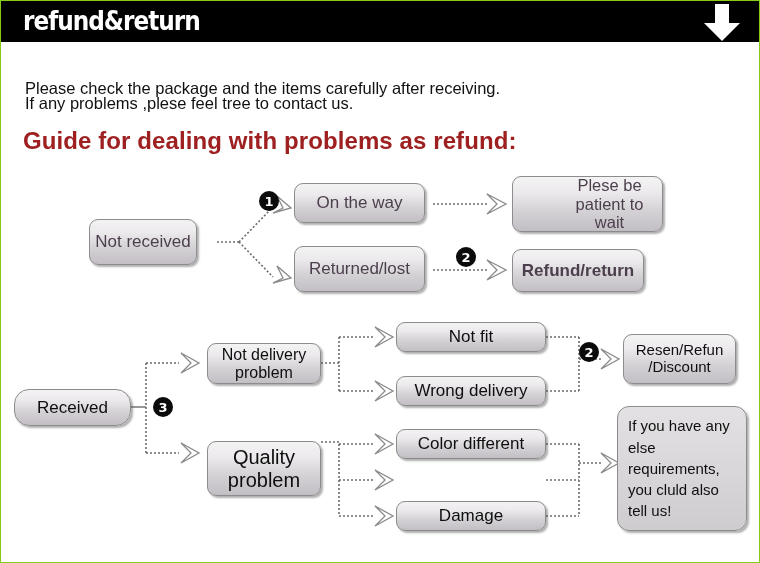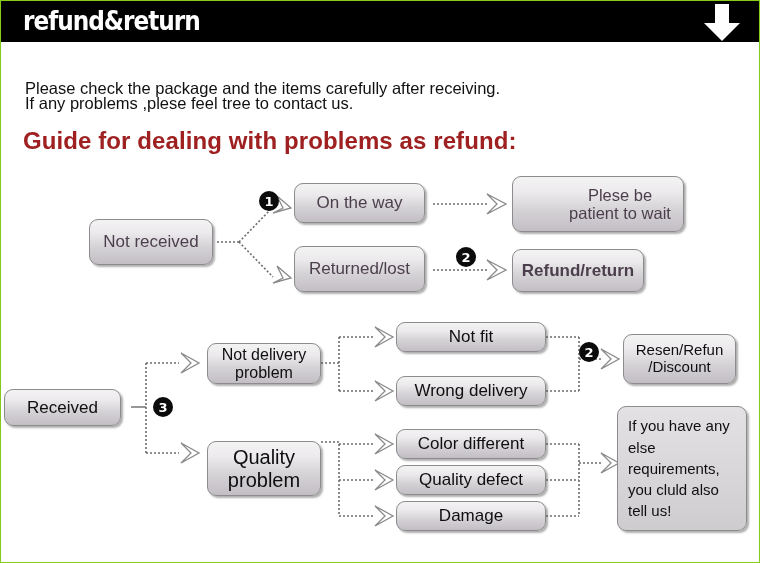--- a/index.html
+++ b/index.html
@@ -144,51 +144,50 @@
     <polygon class="head" points="600,348 618,358 600,368 610,358"></polygon>
 
     <path class="wire" d="M545,443 L578,443"></path>
     <path class="wire" d="M545,479 L578,479"></path>
     <path class="wire" d="M545,515 L578,515"></path>
     <path class="wire" d="M578,443 L578,515"></path>
     <path class="wire" d="M578,462 L600,462"></path>
     <polygon class="head" points="600,452 618,462 600,472 610,462"></polygon>
   </svg>
 
-  <div class="box" style="left:88px;top:218px;width:124px;height:46px;">Not received</div>
+  <div class="box" style="left:88px;top:218px;width:108px;height:46px;">Not received</div>
 
   <div class="box" style="left:293px;top:182px;width:131px;height:40px;">On the way</div>
 
   <div class="box" style="left:293px;top:245px;width:131px;height:46px;">Returned/lost</div>
 
-  <div class="box" style="left:511px;top:175px;width:172px;height:56px;font-size:16.5px;padding-left:48px;">Plese be patient to wait</div>
+  <div class="box" style="left:511px;top:175px;width:151px;height:56px;font-size:16.5px;padding-left:48px;">Plese be patient to wait</div>
 
   <div class="box" style="left:511px;top:248px;width:132px;height:43px;font-weight:bold;">Refund/return</div>
 
   <div class="badge" style="left:258px;top:190px;">1</div>
 
   <div class="badge" style="left:455px;top:246px;">2</div>
 
-  <div class="box dark-text" style="left:3px;top:388px;width:117px;height:37px;">Received</div>
+  <div class="box dark-text" style="left:13px;top:388px;width:117px;height:37px;border-radius:15px;">Received</div>
 
   <div class="badge" style="left:152px;top:396px;">3</div>
 
   <div class="box dark-text" style="left:206px;top:342px;width:114px;height:41px;font-size:16px;">Not delivery problem</div>
 
   <div class="box dark-text" style="left:206px;top:420px;width:114px;height:55px;font-size:20px;margin-top:20px;">Quality problem</div>
 
   <div class="box dark-text" style="left:395px;top:321px;width:150px;height:30px;">Not fit</div>
 
   <div class="box dark-text" style="left:395px;top:375px;width:150px;height:30px;">Wrong delivery</div>
 
   <div class="box dark-text" style="left:395px;top:428px;width:150px;height:30px;">Color different</div>
 
-  <div class="box dark-text" style="left:395px;top:464px;width:150px;height:30px;">Quality defect</div>
 
   <div class="box dark-text" style="left:395px;top:500px;width:150px;height:30px;">Damage</div>
 
   <div class="badge" style="left:578px;top:341px;">2</div>
 
   <div class="box dark-text" style="left:622px;top:333px;width:113px;height:50px;font-size:15px;">Resen/Refun /Discount</div>
 
-  <div class="box dark-text flat left-align" style="left:616px;top:405px;width:130px;height:125px;font-size:15px;line-height:1.42;">If you have any else requirements, you cluld also tell us!</div>
+  <div class="box dark-text flat left-align" style="left:616px;top:405px;width:130px;height:125px;font-size:15px;line-height:1.42;border-radius:12px;">If you have any else requirements, you cluld also tell us!</div>
 
 </div>
 
 </body></html>

